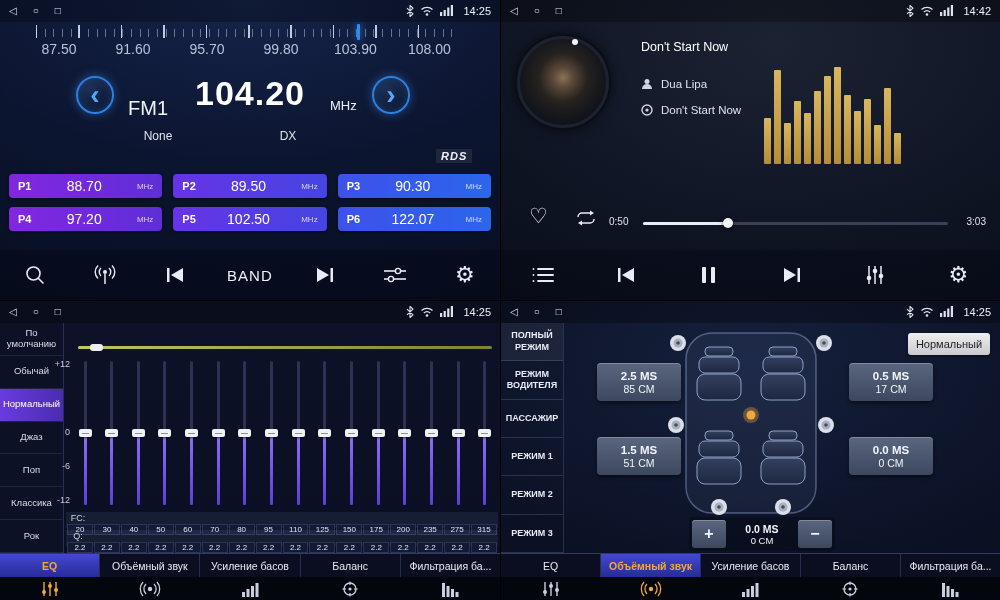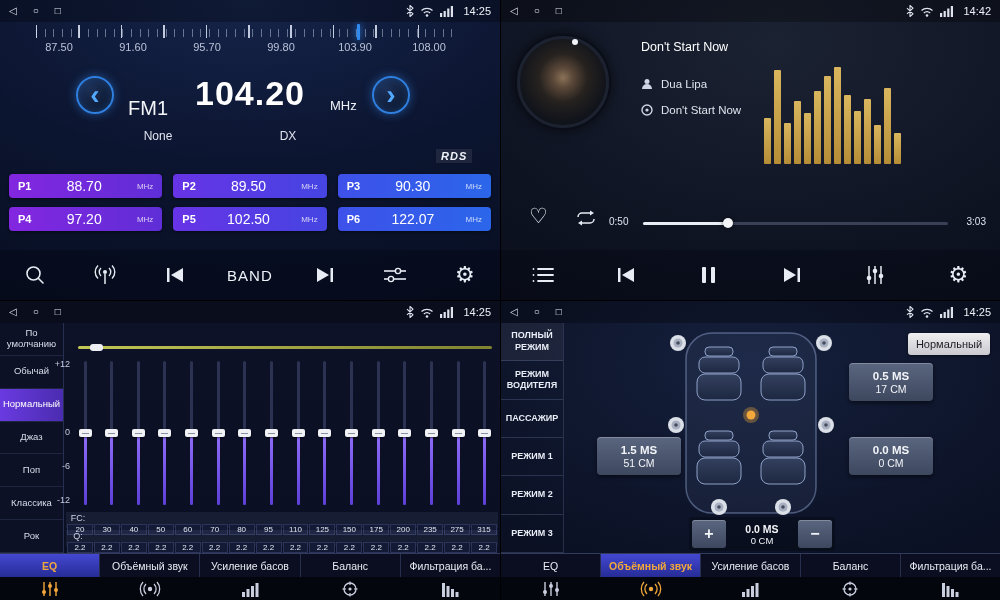--- a/index.html
+++ b/index.html
@@ -11,32 +11,32 @@
   .quad { position:absolute; width:500px; height:300px; overflow:hidden; color:#e8ecf4; }
   .q-radio { left:0; top:0; background:radial-gradient(140% 120% at 50% 0%, #15244a 0%, #0c1530 45%, #070d1f 100%); }
   .q-music { left:500px; top:0; border-left:1px solid #000; background:radial-gradient(120% 130% at 55% 15%, #1b2232 0%, #0e1322 55%, #080b14 100%); }
   .q-eq { left:0; top:300px; border-top:1px solid #000; background:linear-gradient(180deg, #0d1228 0%, #0a0e21 100%); }
   .q-surround { left:500px; top:300px; border-left:1px solid #000; border-top:1px solid #000; background:radial-gradient(120% 120% at 50% 20%, #15203c 0%, #0c1226 55%, #080c18 100%); }
 
   
   .statusbar { position:absolute; left:0; top:0; right:0; height:22px; display:flex; align-items:center; justify-content:space-between; padding:0 9px; background:rgba(0,0,0,.28); z-index:5; }
   .nav-keys { display:flex; align-items:center; gap:16px; }
   .navk { font-size:10px; color:#dfe3ee; line-height:1; }
-  .status-icons { display:flex; align-items:flex-end; gap:6px; }
+  .status-icons { display:flex; align-items:flex-start; gap:6px; }
   .clock { font-size:11px; color:#eef1f7; margin-left:3px; }
 
   
   .ruler { position:absolute; left:0; top:24px; width:100%; height:34px; }
   .ticks-minor { position:absolute; left:36px; width:424px; top:5px; height:8px;
     background:repeating-linear-gradient(90deg, rgba(190,200,225,.5) 0 1px, transparent 1px 8.65px); }
   .ticks-major { position:absolute; left:36px; width:424px; top:1px; height:13px;
     background:repeating-linear-gradient(90deg, rgba(225,232,248,.85) 0 1.5px, transparent 1.5px 42.4px); }
   .tuning-pointer { position:absolute; left:357px; top:0; width:3px; height:16px; background:#2f8af0; border-radius:1px; box-shadow:0 0 7px #2f8af0; }
   .ruler-labels { position:absolute; left:38px; width:412px; top:17px; display:flex; justify-content:space-between; }
-  .ruler-label { width:42px; text-align:center; font-size:11px; color:#b9c2d8; }
+  .ruler-label { width:42px; text-align:center; font-size:14px; color:#b9c2d8; }
 
   .round-btn { position:absolute; width:38px; height:38px; border-radius:50%;
     background:radial-gradient(circle at 35% 30%, #1d3057 0%, #0d1830 75%);
     border:2px solid #2f7fe0; box-shadow:0 0 10px rgba(47,127,224,.55), inset 0 0 8px rgba(47,127,224,.35);
     display:flex; align-items:center; justify-content:center; }
   .rb-left { left:76px; top:76px; }
   .rb-right { left:372px; top:76px; }
   .chev { color:#53a9ff; font-size:28px; line-height:30px; font-weight:bold; }
   .band-label { position:absolute; left:128px; top:97px; font-size:20px; color:#f2f4f8; }
   .big-freq { position:absolute; left:175px; top:74px; width:150px; text-align:center; font-size:34px; font-weight:bold; letter-spacing:1px; color:#fff; }
@@ -713,20 +713,24 @@
         <use href="#spk" transform="translate(163,14)"></use>
         <use href="#spk" transform="translate(15,96)"></use>
         <use href="#spk" transform="translate(165,96)"></use>
         <use href="#spk" transform="translate(58,178)"></use>
         <use href="#spk" transform="translate(122,178)"></use>
         <circle cx="90" cy="86" r="8" fill="rgba(242,168,58,0.35)"></circle>
         <circle cx="90" cy="86" r="4.5" fill="#f2a83a"></circle>
       </svg>
     </div>
 
+    <button class="delay-btn d-fl">
+      <span class="d-ms">2.5 MS</span>
+      <span class="d-cm">85 CM</span>
+    </button>
     <button class="delay-btn d-fr">
       <span class="d-ms">0.5 MS</span>
       <span class="d-cm">17 CM</span>
     </button>
     <button class="delay-btn d-rl">
       <span class="d-ms">1.5 MS</span>
       <span class="d-cm">51 CM</span>
     </button>
     <button class="delay-btn d-rr">
       <span class="d-ms">0.0 MS</span>

